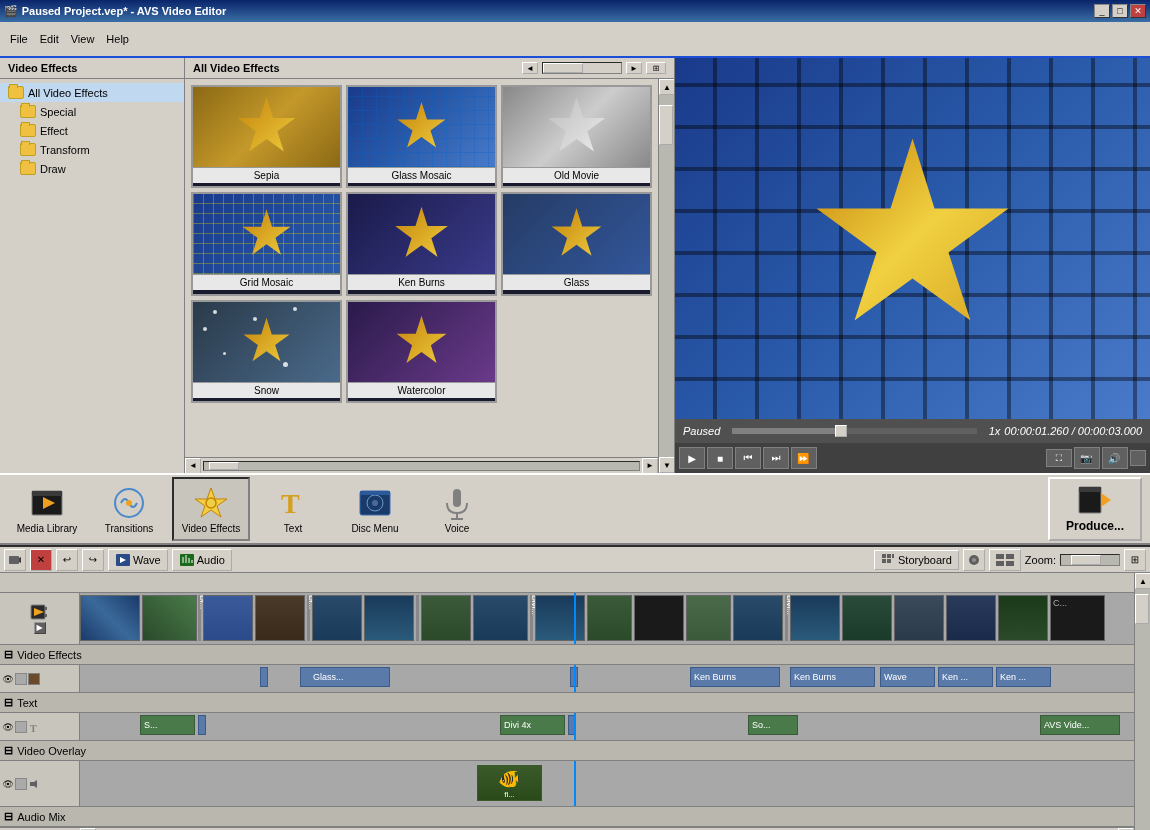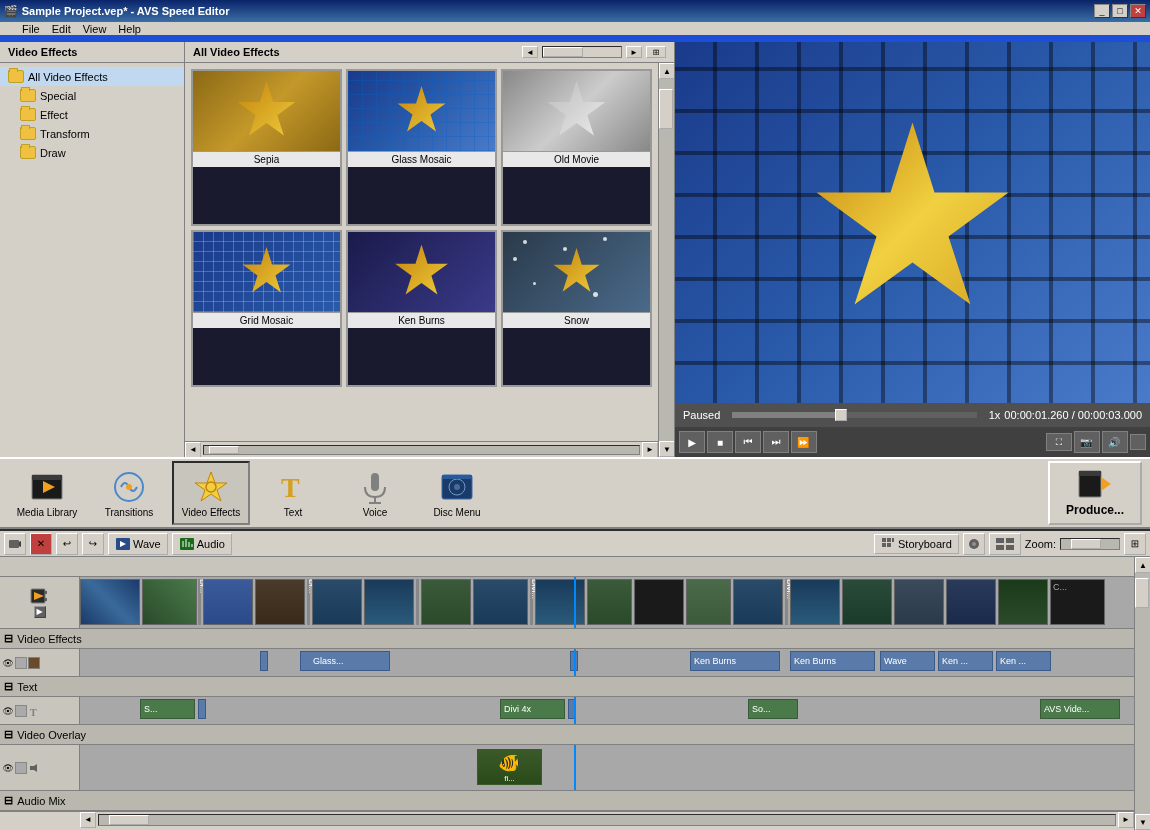--- a/index.html
+++ b/index.html
@@ -5,21 +5,21 @@
     * { margin: 0; padding: 0; box-sizing: border-box; }
     body { width: 1150px; height: 830px; background: #d4d0c8; font-family: 'Tahoma', sans-serif; font-size: 11px; overflow: hidden; user-select: none; }
 
     
     #titlebar { background: linear-gradient(to bottom, #0a246a, #3a6ea5); color: white; height: 22px; display: flex; align-items: center; justify-content: space-between; padding: 0 4px; }
     #titlebar-left { display: flex; align-items: center; gap: 4px; font-size: 11px; font-weight: bold; }
     #titlebar-controls { display: flex; gap: 2px; }
     .title-btn { width: 16px; height: 14px; background: #d4d0c8; border: 1px outset #888; font-size: 9px; display: flex; align-items: center; justify-content: center; cursor: pointer; color: #000; }
 
     
-    #menubar { background: #d4d0c8; height: 20px; display: flex; align-items: center; padding: 0 16px; border-bottom: 7px solid #1d4ed8; }
+    #menubar { background: #d4d0c8; height: 36px; display: flex; align-items: center; padding: 0 4px; border-bottom: 2px solid #1d4ed8; }
     .menu-item { padding: 2px 6px; font-size: 11px; cursor: pointer; }
 
     
     #main-area { display: flex; height: 415px; }
 
     
     #left-panel { width: 185px; background: #d4d0c8; border-right: 1px solid #808080; display: flex; flex-direction: column; }
     #left-panel-title { background: #d4d0c8; padding: 4px 8px; font-weight: bold; font-size: 11px; border-bottom: 1px solid #808080; }
     .category-item { display: flex; align-items: center; gap: 4px; padding: 3px 8px; cursor: pointer; font-size: 11px; }
     .category-item.selected { background: #c0d8f0; }
@@ -42,21 +42,21 @@
 
     
     #effects-scrollbar { position: absolute; right: 0; top: 0; width: 16px; height: 100%; background: #d4d0c8; border-left: 1px solid #808080; display: flex; flex-direction: column; }
     .scroll-arrow { width: 16px; height: 16px; background: #d4d0c8; border: 1px outset #fff; display: flex; align-items: center; justify-content: center; font-size: 8px; cursor: pointer; flex-shrink: 0; }
     .scroll-track { flex: 1; background: #b8b8b0; position: relative; }
     .scroll-handle { width: 14px; height: 40px; background: #d4d0c8; border: 1px outset #fff; position: absolute; top: 10px; left: 0; cursor: pointer; }
 
     
     #right-panel { flex: 1; background: #000; display: flex; flex-direction: column; }
     #preview-area { flex: 1; background: #000; position: relative; overflow: hidden; }
-    #preview-status { background: #404040; color: white; height: 24px; display: flex; align-items: center; padding: 0 8px; gap: 8px; font-size: 11px; }
+    #preview-status { background: #404040; color: white; height: 24px; display: flex; align-items: center; padding: 0 8px; gap: 8px; font-size: 11px; font-style: italic; }
 
     
     .ctrl-btn { width: 26px; height: 22px; background: #d4d0c8; border: 1px outset #fff; display: flex; align-items: center; justify-content: center; cursor: pointer; font-size: 10px; }
 
     
     #toolbar { background: #d4d0c8; height: 72px; border-top: 2px solid #fff; border-bottom: 2px inset #808080; display: flex; align-items: center; padding: 0 8px; gap: 4px; }
     .tool-btn { width: 78px; height: 64px; background: #d4d0c8; border: 1px solid transparent; display: flex; flex-direction: column; align-items: center; justify-content: center; gap: 2px; cursor: pointer; font-size: 10px; }
     .tool-btn.active { border: 2px inset #808080; background: #c8c5bc; }
     .tool-icon { width: 36px; height: 36px; display: flex; align-items: center; justify-content: center; }
     .produce-btn { background: #d4d0c8; border: 2px outset #fff; padding: 4px 16px; cursor: pointer; font-size: 12px; font-weight: bold; display: flex; flex-direction: column; align-items: center; gap: 4px; height: 64px; justify-content: center; }
@@ -104,21 +104,21 @@
     .horiz-sb-arrow { width: 16px; height: 16px; background: #d4d0c8; border: 1px outset #fff; display: flex; align-items: center; justify-content: center; font-size: 8px; cursor: pointer; }
     .horiz-sb-track { flex: 1; height: 12px; background: #b8b8b0; border: 1px inset #808080; position: relative; margin: 0 2px; }
     .horiz-sb-handle { width: 40px; height: 100%; background: #d4d0c8; border: 1px outset #fff; position: absolute; left: 10px; }
   </style>
 </head>
 <body>
 
 <div id="titlebar">
   <div id="titlebar-left">
     <span>🎬</span>
-    <span>Sample Project.vep* - AVS Speed Editor</span>
+    <span>Paused Project.vep* - AVS Video Editor</span>
   </div>
   <div id="titlebar-controls">
     <div class="title-btn">_</div>
     <div class="title-btn">□</div>
     <div class="title-btn" style="background:#c04040;color:white;">✕</div>
   </div>
 </div>
 
 <div id="menubar">
   <span class="menu-item">File</span>
@@ -201,35 +201,48 @@
         </div>
 
 
         <div class="effect-cell">
           <div class="effect-thumbnail" style="background:linear-gradient(135deg,#1a1a4a,#3a3a8a);">
             <div class="star-shape" style="width:55px;height:55px;background:linear-gradient(135deg,#c4820a,#f0d040);"></div>
           </div>
           <div class="effect-label">Ken Burns</div>
         </div>
 
+        <div class="effect-cell">
+          <div class="effect-thumbnail" style="background:linear-gradient(135deg,#1a2a4a,#2a4a8a);position:relative;">
+            <div style="position:absolute;top:0;left:0;width:100%;height:100%;background:rgba(100,160,255,0.15);"></div>
+            <div class="star-shape" style="width:52px;height:52px;background:linear-gradient(135deg,#c4820a,#f0d040);"></div>
+          </div>
+          <div class="effect-label">Glass</div>
+        </div>
 
         <div class="effect-cell">
           <div class="effect-thumbnail" style="background:linear-gradient(135deg,#2a3a4a,#4a6a8a);position:relative;">
             <div class="star-shape" style="width:48px;height:48px;background:linear-gradient(135deg,#c4820a,#f0d040);position:relative;z-index:1;"></div>
             <div class="snow-dot" style="top:8px;left:20px;"></div>
             <div class="snow-dot" style="top:15px;left:60px;"></div>
             <div class="snow-dot" style="top:25px;left:10px;"></div>
             <div class="snow-dot" style="top:5px;left:100px;"></div>
             <div class="snow-dot" style="top:35px;left:80px;width:3px;height:3px;"></div>
             <div class="snow-dot" style="top:50px;left:30px;width:3px;height:3px;"></div>
             <div class="snow-dot" style="top:60px;left:90px;width:5px;height:5px;"></div>
           </div>
           <div class="effect-label">Snow</div>
         </div>
 
+        <div class="effect-cell">
+          <div class="effect-thumbnail" style="background:linear-gradient(135deg,#2a1a4a,#6a3a8a);">
+            <div class="star-shape" style="width:52px;height:52px;background:linear-gradient(135deg,#c4820a,#f0d040);"></div>
+          </div>
+          <div class="effect-label">Watercolor</div>
+        </div>
 
       </div>
 
       <div id="effects-scrollbar">
         <div class="scroll-arrow">▲</div>
         <div class="scroll-track">
           <div class="scroll-handle"></div>
         </div>
         <div class="scroll-arrow">▼</div>
       </div>
@@ -322,39 +335,39 @@
       <svg width="36" height="36" viewBox="0 0 36 36">
           <text x="6" y="28" font-size="28" font-family="serif" font-weight="bold" fill="#d4a020">T</text>
         </svg>
     </div>
     <span>Text</span>
   </div>
 
   <div class="tool-btn">
     <div class="tool-icon">
       <svg width="36" height="36" viewBox="0 0 36 36">
+          <rect x="3" y="6" width="30" height="24" rx="2" fill="#1a3a6a" stroke="#3a6aaa" stroke-width="1"></rect>
+          <circle cx="18" cy="18" r="8" fill="none" stroke="#6a9aca" stroke-width="1"></circle>
+          <circle cx="18" cy="18" r="3" fill="#4a6a9a"></circle>
+          <rect x="3" y="6" width="30" height="4" fill="#2a5a9a"></rect>
+        </svg>
+    </div>
+    <span>Disc Menu</span>
+  </div>
+
+  <div class="tool-btn">
+    <div class="tool-icon">
+      <svg width="36" height="36" viewBox="0 0 36 36">
           <rect x="14" y="4" width="8" height="18" rx="4" fill="#808080"></rect>
           <path d="M8,18 Q8,28 18,28 Q28,28 28,18" stroke="#808080" stroke-width="2" fill="none"></path>
           <line x1="18" y1="28" x2="18" y2="34" stroke="#808080" stroke-width="2"></line>
           <line x1="12" y1="34" x2="24" y2="34" stroke="#808080" stroke-width="2"></line>
         </svg>
     </div>
     <span>Voice</span>
-  </div>
-
-  <div class="tool-btn">
-    <div class="tool-icon">
-      <svg width="36" height="36" viewBox="0 0 36 36">
-          <rect x="3" y="6" width="30" height="24" rx="2" fill="#1a3a6a" stroke="#3a6aaa" stroke-width="1"></rect>
-          <circle cx="18" cy="18" r="8" fill="none" stroke="#6a9aca" stroke-width="1"></circle>
-          <circle cx="18" cy="18" r="3" fill="#4a6a9a"></circle>
-          <rect x="3" y="6" width="30" height="4" fill="#2a5a9a"></rect>
-        </svg>
-    </div>
-    <span>Disc Menu</span>
   </div>
   <div style="flex:1;"></div>
 
   <div class="produce-btn">
     <svg width="36" height="30" viewBox="0 0 36 30">
         <rect x="2" y="2" width="22" height="26" rx="1" fill="#1a1a1a" stroke="#808080"></rect>
         <polygon points="24,8 34,15 24,22" fill="#f0a020"></polygon>
         <rect x="2" y="2" width="22" height="5" fill="#3a3a3a"></rect>
       </svg>
     <span style="font-weight:bold;font-size:12px;">Produce...</span>

